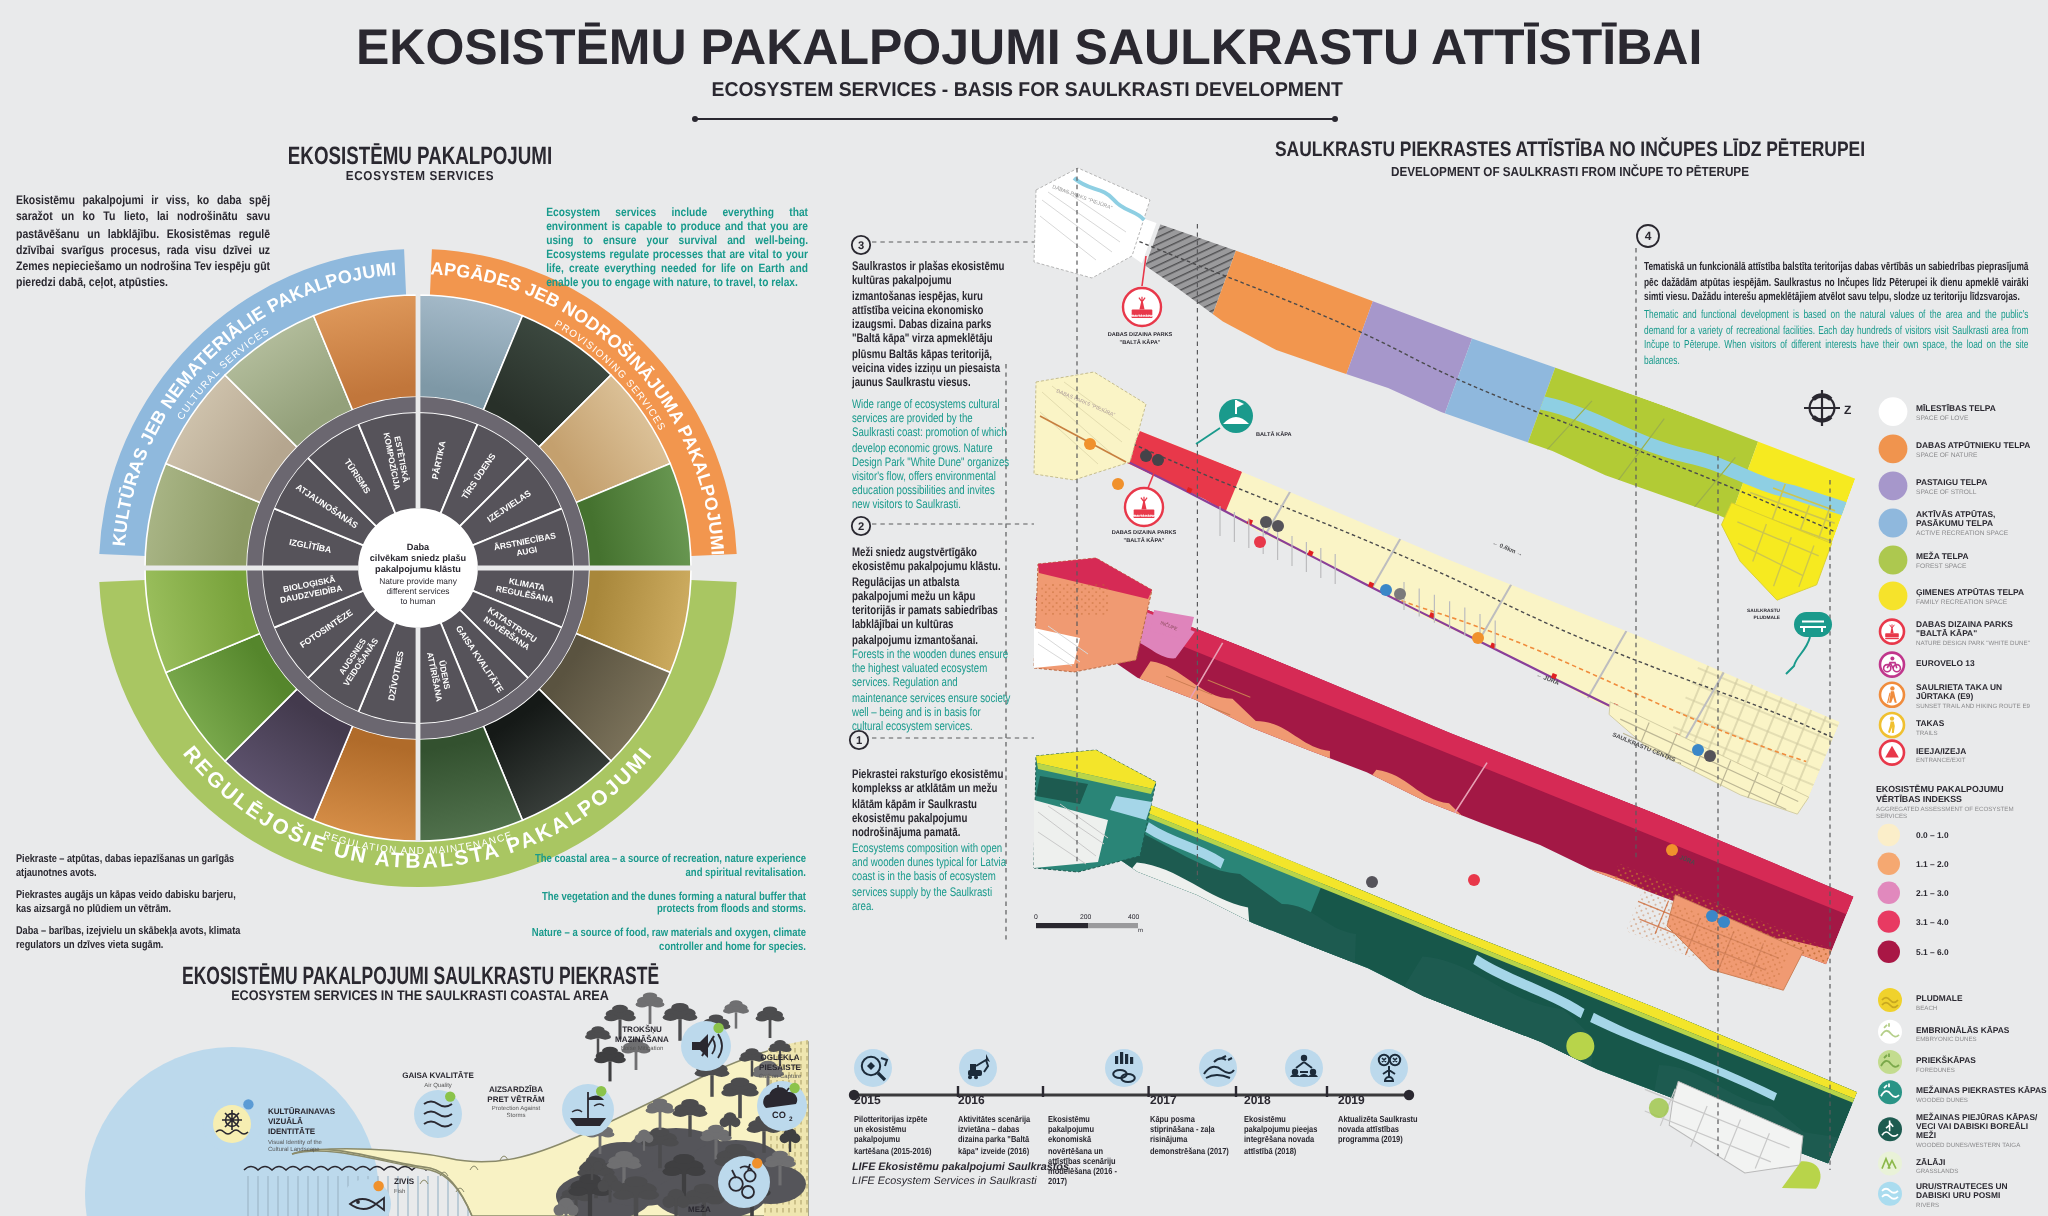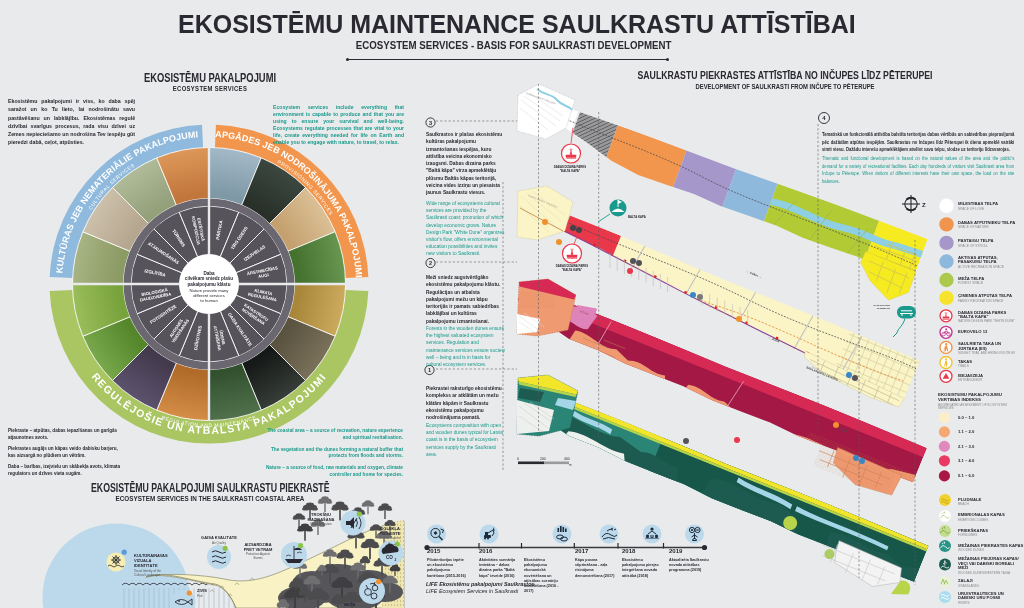--- a/index.html
+++ b/index.html
@@ -916,21 +916,21 @@
         <text x="958" y="582.3" font-size="4.2" font-weight="bold" fill="#2a2830">ZĀLĀJI</text>
         <text x="958" y="586.5999999999999" font-size="3.1" fill="#8a8a8c">GRASSLANDS</text>
         <circle cx="945" cy="596.9" r="6" fill="#aadcef"></circle>
         <path d="M941,595.4 q2,-2 4,0 q2,2 4,0 M941,598.4 q2,-2 4,0 q2,2 4,0" stroke="#ffffff" stroke-width="0.9" fill="none"></path>
         <text x="958" y="594.6999999999999" font-size="4.2" font-weight="bold" fill="#2a2830">URU/STRAUTECES UN</text>
         <text x="958" y="599.1999999999999" font-size="4.2" font-weight="bold" fill="#2a2830">DABISKI URU POSMI</text>
         <text x="958" y="603.6999999999999" font-size="3.1" fill="#8a8a8c">RIVERS</text>
       </g>
 </svg>
 
-<div class="abs ttl cxc" style="left:178px;top:10px;width:670px;font-size:25px;">EKOSISTĒMU MAINTENANCE SAULKRASTU ATTĪSTĪBAI</div>
+<div class="abs ttl cxc" style="left:178px;top:10px;width:670px;font-size:25px;">EKOSISTĒMU PAKALPOJUMI SAULKRASTU ATTĪSTĪBAI</div>
 <div class="abs ttl cxc" style="left:351px;top:40px;width:316px;font-size:10px;transform:scaleX(0.97);">ECOSYSTEM SERVICES - BASIS FOR SAULKRASTI DEVELOPMENT</div>
 <div class="abs" style="left:348px;top:59px;width:320px;height:1px;background:#2a2830;"></div>
 <div class="abs" style="left:346px;top:58px;width:3px;height:3px;border-radius:50%;background:#2a2830;"></div>
 <div class="abs" style="left:666px;top:58px;width:3px;height:3px;border-radius:50%;background:#2a2830;"></div>
 
 <div class="abs ttl cxc" style="left:110px;top:71px;width:200px;font-size:12.5px;transform:scaleX(0.75);">EKOSISTĒMU PAKALPOJUMI</div>
 <div class="abs ttl cxc" style="left:110px;top:85px;width:200px;font-size:6.5px;transform:scaleX(0.9);letter-spacing:0.4px;">ECOSYSTEM SERVICES</div>
 
 <div class="abs dk cx" style="left:8px;top:97px;width:150px;font-size:6.2px;line-height:8.3px;font-weight:bold;text-align:justify;transform:scaleX(0.847);">Ekosistēmu pakalpojumi ir viss, ko daba spēj saražot un ko Tu lieto, lai nodrošinātu savu pastāvēšanu un labklājību. Ekosistēmas regulē dzīvībai svarīgus procesus, rada visu dzīvei uz Zemes nepieciešamo un nodrošina Tev iespēju gūt pieredzi dabā, ceļot, atpūsties.</div>
 

